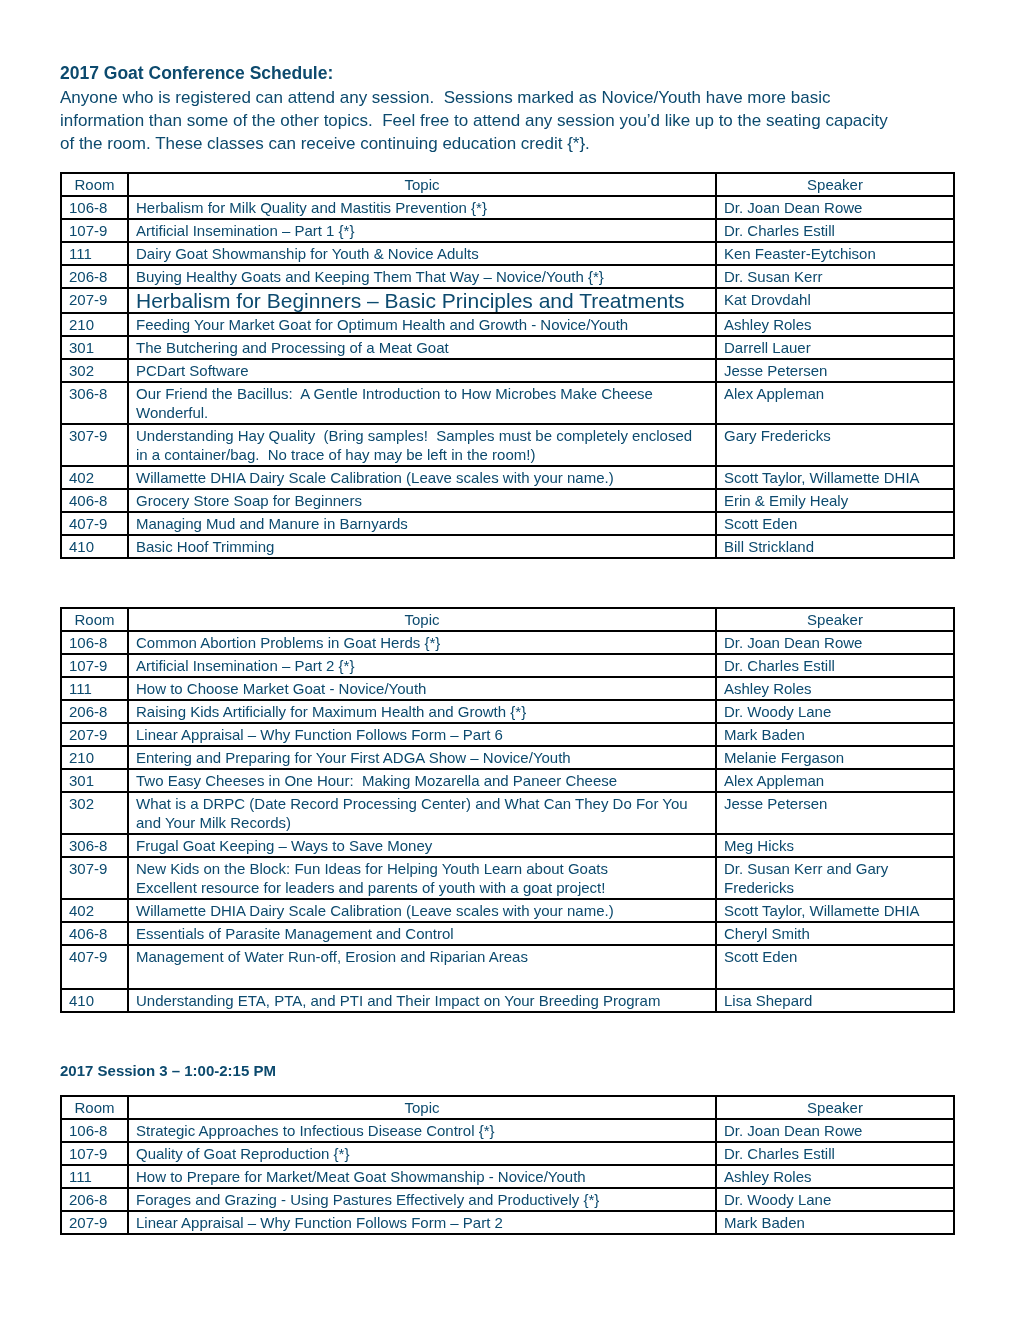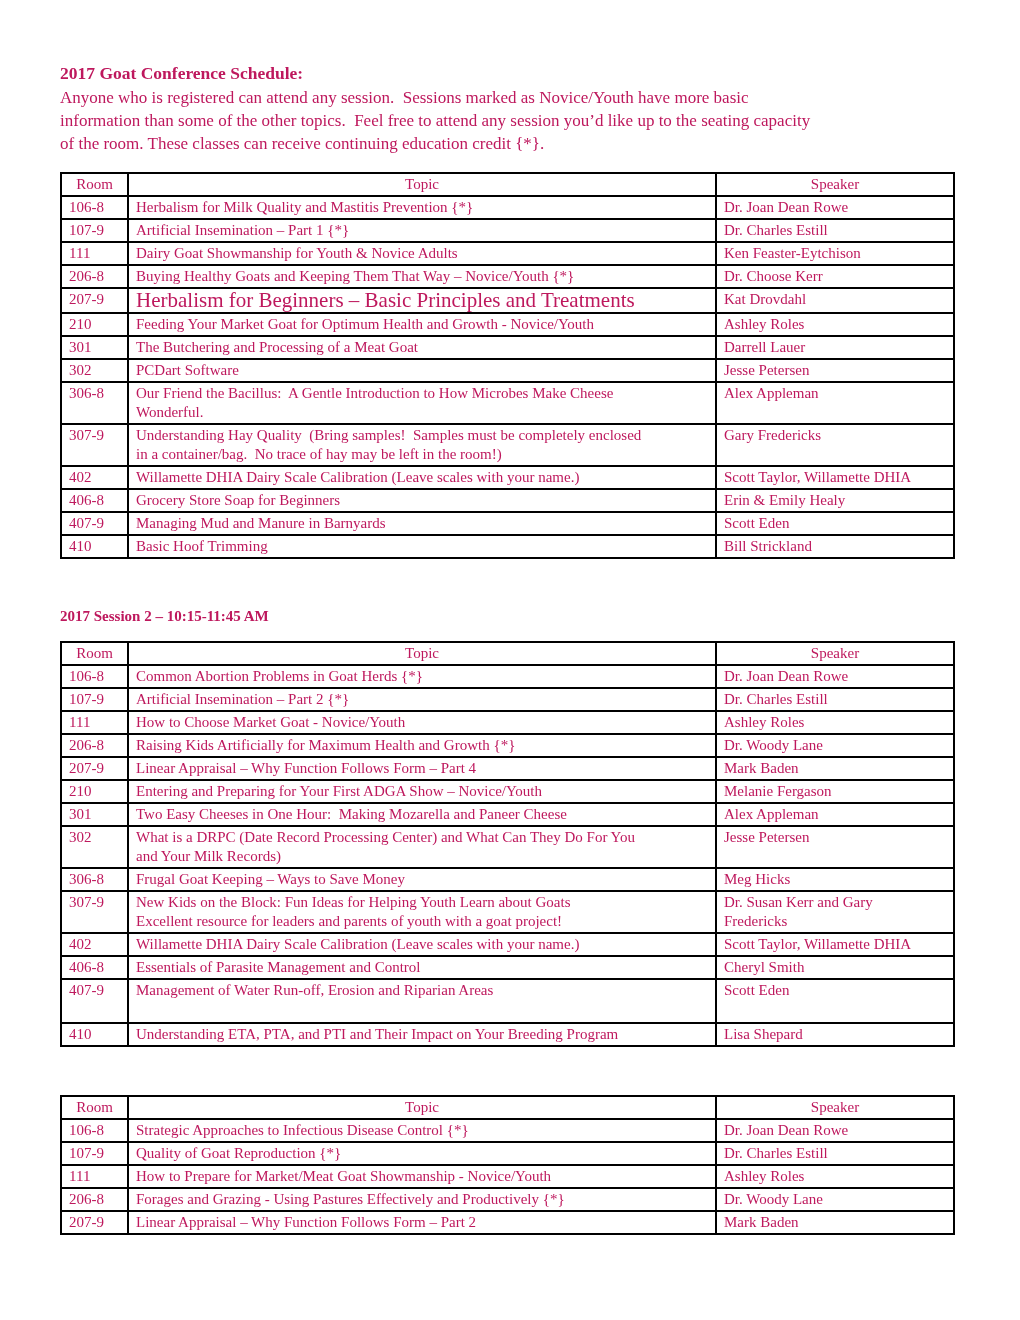--- a/index.html
+++ b/index.html
@@ -1,19 +1,19 @@
 <!DOCTYPE html>
 <html><head>
 <meta charset="utf-8">
 <style>
   html,body { margin:0; padding:0; background:#ffffff; }
   .page {
     width:1020px; height:1320px; box-sizing:border-box;
-    padding:62px 67px 0 60px; background:#ffffff; color:#be185d;
-    font-family:Liberation Serif, serif; overflow:hidden;
+    padding:62px 67px 0 60px; background:#ffffff; color:#0c4a6e;
+    font-family:Liberation Sans, sans-serif; overflow:hidden;
   }
   .doc-title { font-size:17.5px; font-weight:bold; margin:0; line-height:22px; }
   .intro { font-size:17px; line-height:23px; margin:2px 0 16px 0; white-space:pre-wrap; }
   .session { margin-top:48px; }
   #sessions .session:first-child { margin-top:17px; }
   .session-heading { font-weight:bold; font-size:15px; line-height:19px; }
   table { border-collapse:collapse; width:893px; margin-top:15px; table-layout:fixed; }
   col.col-room { width:67px; }
   col.col-topic { width:588px; }
   col.col-speaker { width:238px; }
@@ -60,21 +60,21 @@
               <td class="cell-speaker">Dr. Charles Estill</td>
             </tr>
             <tr>
               <td class="cell-room">111</td>
               <td class="cell-topic">Dairy Goat Showmanship for Youth &amp; Novice Adults</td>
               <td class="cell-speaker">Ken Feaster-Eytchison</td>
             </tr>
             <tr>
               <td class="cell-room">206-8</td>
               <td class="cell-topic">Buying Healthy Goats and Keeping Them That Way – Novice/Youth {*}</td>
-              <td class="cell-speaker">Dr. Choose Kerr</td>
+              <td class="cell-speaker">Dr. Susan Kerr</td>
             </tr>
             <tr>
               <td class="cell-room">207-9</td>
               <td class="cell-topic topic-large">Herbalism for Beginners – Basic Principles and Treatments</td>
               <td class="cell-speaker">Kat Drovdahl</td>
             </tr>
             <tr>
               <td class="cell-room">210</td>
               <td class="cell-topic">Feeding Your Market Goat for Optimum Health and Growth - Novice/Youth</td>
               <td class="cell-speaker">Ashley Roles</td>
@@ -113,112 +113,20 @@
             </tr>
             <tr>
               <td class="cell-room">407-9</td>
               <td class="cell-topic">Managing Mud and Manure in Barnyards</td>
               <td class="cell-speaker">Scott Eden</td>
             </tr>
             <tr>
               <td class="cell-room">410</td>
               <td class="cell-topic">Basic Hoof Trimming</td>
               <td class="cell-speaker">Bill Strickland</td>
-            </tr>
-          </tbody>
-        </table>
-      </section>
-      <section class="session">
-        <div class="session-heading">2017 Session 2 – 10:15-11:45 AM</div>
-        <table>
-          <colgroup>
-            <col class="col-room">
-            <col class="col-topic">
-            <col class="col-speaker">
-          </colgroup>
-          <thead>
-            <tr>
-              <th>Room</th>
-              <th>Topic</th>
-              <th>Speaker</th>
-            </tr>
-          </thead>
-          <tbody>
-            <tr>
-              <td class="cell-room">106-8</td>
-              <td class="cell-topic">Common Abortion Problems in Goat Herds {*}</td>
-              <td class="cell-speaker">Dr. Joan Dean Rowe</td>
-            </tr>
-            <tr>
-              <td class="cell-room">107-9</td>
-              <td class="cell-topic">Artificial Insemination – Part 2 {*}</td>
-              <td class="cell-speaker">Dr. Charles Estill</td>
-            </tr>
-            <tr>
-              <td class="cell-room">111</td>
-              <td class="cell-topic">How to Choose Market Goat - Novice/Youth</td>
-              <td class="cell-speaker">Ashley Roles</td>
-            </tr>
-            <tr>
-              <td class="cell-room">206-8</td>
-              <td class="cell-topic">Raising Kids Artificially for Maximum Health and Growth {*}</td>
-              <td class="cell-speaker">Dr. Woody Lane</td>
-            </tr>
-            <tr>
-              <td class="cell-room">207-9</td>
-              <td class="cell-topic">Linear Appraisal – Why Function Follows Form – Part 4</td>
-              <td class="cell-speaker">Mark Baden</td>
-            </tr>
-            <tr>
-              <td class="cell-room">210</td>
-              <td class="cell-topic">Entering and Preparing for Your First ADGA Show – Novice/Youth</td>
-              <td class="cell-speaker">Melanie Fergason</td>
-            </tr>
-            <tr>
-              <td class="cell-room">301</td>
-              <td class="cell-topic">Two Easy Cheeses in One Hour:  Making Mozarella and Paneer Cheese</td>
-              <td class="cell-speaker">Alex Appleman</td>
-            </tr>
-            <tr>
-              <td class="cell-room">302</td>
-              <td class="cell-topic">What is a DRPC (Date Record Processing Center) and What Can They Do For You
-and Your Milk Records)</td>
-              <td class="cell-speaker">Jesse Petersen</td>
-            </tr>
-            <tr>
-              <td class="cell-room">306-8</td>
-              <td class="cell-topic">Frugal Goat Keeping – Ways to Save Money</td>
-              <td class="cell-speaker">Meg Hicks</td>
-            </tr>
-            <tr>
-              <td class="cell-room">307-9</td>
-              <td class="cell-topic">New Kids on the Block: Fun Ideas for Helping Youth Learn about Goats
-Excellent resource for leaders and parents of youth with a goat project!</td>
-              <td class="cell-speaker">Dr. Susan Kerr and Gary
-Fredericks</td>
-            </tr>
-            <tr>
-              <td class="cell-room">402</td>
-              <td class="cell-topic">Willamette DHIA Dairy Scale Calibration (Leave scales with your name.)</td>
-              <td class="cell-speaker">Scott Taylor, Willamette DHIA</td>
-            </tr>
-            <tr>
-              <td class="cell-room">406-8</td>
-              <td class="cell-topic">Essentials of Parasite Management and Control</td>
-              <td class="cell-speaker">Cheryl Smith</td>
-            </tr>
-            <tr class="row-tall">
-              <td class="cell-room">407-9</td>
-              <td class="cell-topic">Management of Water Run-off, Erosion and Riparian Areas</td>
-              <td class="cell-speaker">Scott Eden</td>
-            </tr>
-            <tr>
-              <td class="cell-room">410</td>
-              <td class="cell-topic">Understanding ETA, PTA, and PTI and Their Impact on Your Breeding Program</td>
-              <td class="cell-speaker">Lisa Shepard</td>
             </tr>
           </tbody>
         </table>
       </section>
       <section class="session">
         <table>
           <colgroup>
             <col class="col-room">
             <col class="col-topic">
             <col class="col-speaker">
@@ -226,20 +134,112 @@
           <thead>
             <tr>
               <th>Room</th>
               <th>Topic</th>
               <th>Speaker</th>
             </tr>
           </thead>
           <tbody>
             <tr>
               <td class="cell-room">106-8</td>
+              <td class="cell-topic">Common Abortion Problems in Goat Herds {*}</td>
+              <td class="cell-speaker">Dr. Joan Dean Rowe</td>
+            </tr>
+            <tr>
+              <td class="cell-room">107-9</td>
+              <td class="cell-topic">Artificial Insemination – Part 2 {*}</td>
+              <td class="cell-speaker">Dr. Charles Estill</td>
+            </tr>
+            <tr>
+              <td class="cell-room">111</td>
+              <td class="cell-topic">How to Choose Market Goat - Novice/Youth</td>
+              <td class="cell-speaker">Ashley Roles</td>
+            </tr>
+            <tr>
+              <td class="cell-room">206-8</td>
+              <td class="cell-topic">Raising Kids Artificially for Maximum Health and Growth {*}</td>
+              <td class="cell-speaker">Dr. Woody Lane</td>
+            </tr>
+            <tr>
+              <td class="cell-room">207-9</td>
+              <td class="cell-topic">Linear Appraisal – Why Function Follows Form – Part 6</td>
+              <td class="cell-speaker">Mark Baden</td>
+            </tr>
+            <tr>
+              <td class="cell-room">210</td>
+              <td class="cell-topic">Entering and Preparing for Your First ADGA Show – Novice/Youth</td>
+              <td class="cell-speaker">Melanie Fergason</td>
+            </tr>
+            <tr>
+              <td class="cell-room">301</td>
+              <td class="cell-topic">Two Easy Cheeses in One Hour:  Making Mozarella and Paneer Cheese</td>
+              <td class="cell-speaker">Alex Appleman</td>
+            </tr>
+            <tr>
+              <td class="cell-room">302</td>
+              <td class="cell-topic">What is a DRPC (Date Record Processing Center) and What Can They Do For You
+and Your Milk Records)</td>
+              <td class="cell-speaker">Jesse Petersen</td>
+            </tr>
+            <tr>
+              <td class="cell-room">306-8</td>
+              <td class="cell-topic">Frugal Goat Keeping – Ways to Save Money</td>
+              <td class="cell-speaker">Meg Hicks</td>
+            </tr>
+            <tr>
+              <td class="cell-room">307-9</td>
+              <td class="cell-topic">New Kids on the Block: Fun Ideas for Helping Youth Learn about Goats
+Excellent resource for leaders and parents of youth with a goat project!</td>
+              <td class="cell-speaker">Dr. Susan Kerr and Gary
+Fredericks</td>
+            </tr>
+            <tr>
+              <td class="cell-room">402</td>
+              <td class="cell-topic">Willamette DHIA Dairy Scale Calibration (Leave scales with your name.)</td>
+              <td class="cell-speaker">Scott Taylor, Willamette DHIA</td>
+            </tr>
+            <tr>
+              <td class="cell-room">406-8</td>
+              <td class="cell-topic">Essentials of Parasite Management and Control</td>
+              <td class="cell-speaker">Cheryl Smith</td>
+            </tr>
+            <tr class="row-tall">
+              <td class="cell-room">407-9</td>
+              <td class="cell-topic">Management of Water Run-off, Erosion and Riparian Areas</td>
+              <td class="cell-speaker">Scott Eden</td>
+            </tr>
+            <tr>
+              <td class="cell-room">410</td>
+              <td class="cell-topic">Understanding ETA, PTA, and PTI and Their Impact on Your Breeding Program</td>
+              <td class="cell-speaker">Lisa Shepard</td>
+            </tr>
+          </tbody>
+        </table>
+      </section>
+      <section class="session">
+        <div class="session-heading">2017 Session 3 – 1:00-2:15 PM</div>
+        <table>
+          <colgroup>
+            <col class="col-room">
+            <col class="col-topic">
+            <col class="col-speaker">
+          </colgroup>
+          <thead>
+            <tr>
+              <th>Room</th>
+              <th>Topic</th>
+              <th>Speaker</th>
+            </tr>
+          </thead>
+          <tbody>
+            <tr>
+              <td class="cell-room">106-8</td>
               <td class="cell-topic">Strategic Approaches to Infectious Disease Control {*}</td>
               <td class="cell-speaker">Dr. Joan Dean Rowe</td>
             </tr>
             <tr>
               <td class="cell-room">107-9</td>
               <td class="cell-topic">Quality of Goat Reproduction {*}</td>
               <td class="cell-speaker">Dr. Charles Estill</td>
             </tr>
             <tr>
               <td class="cell-room">111</td>

